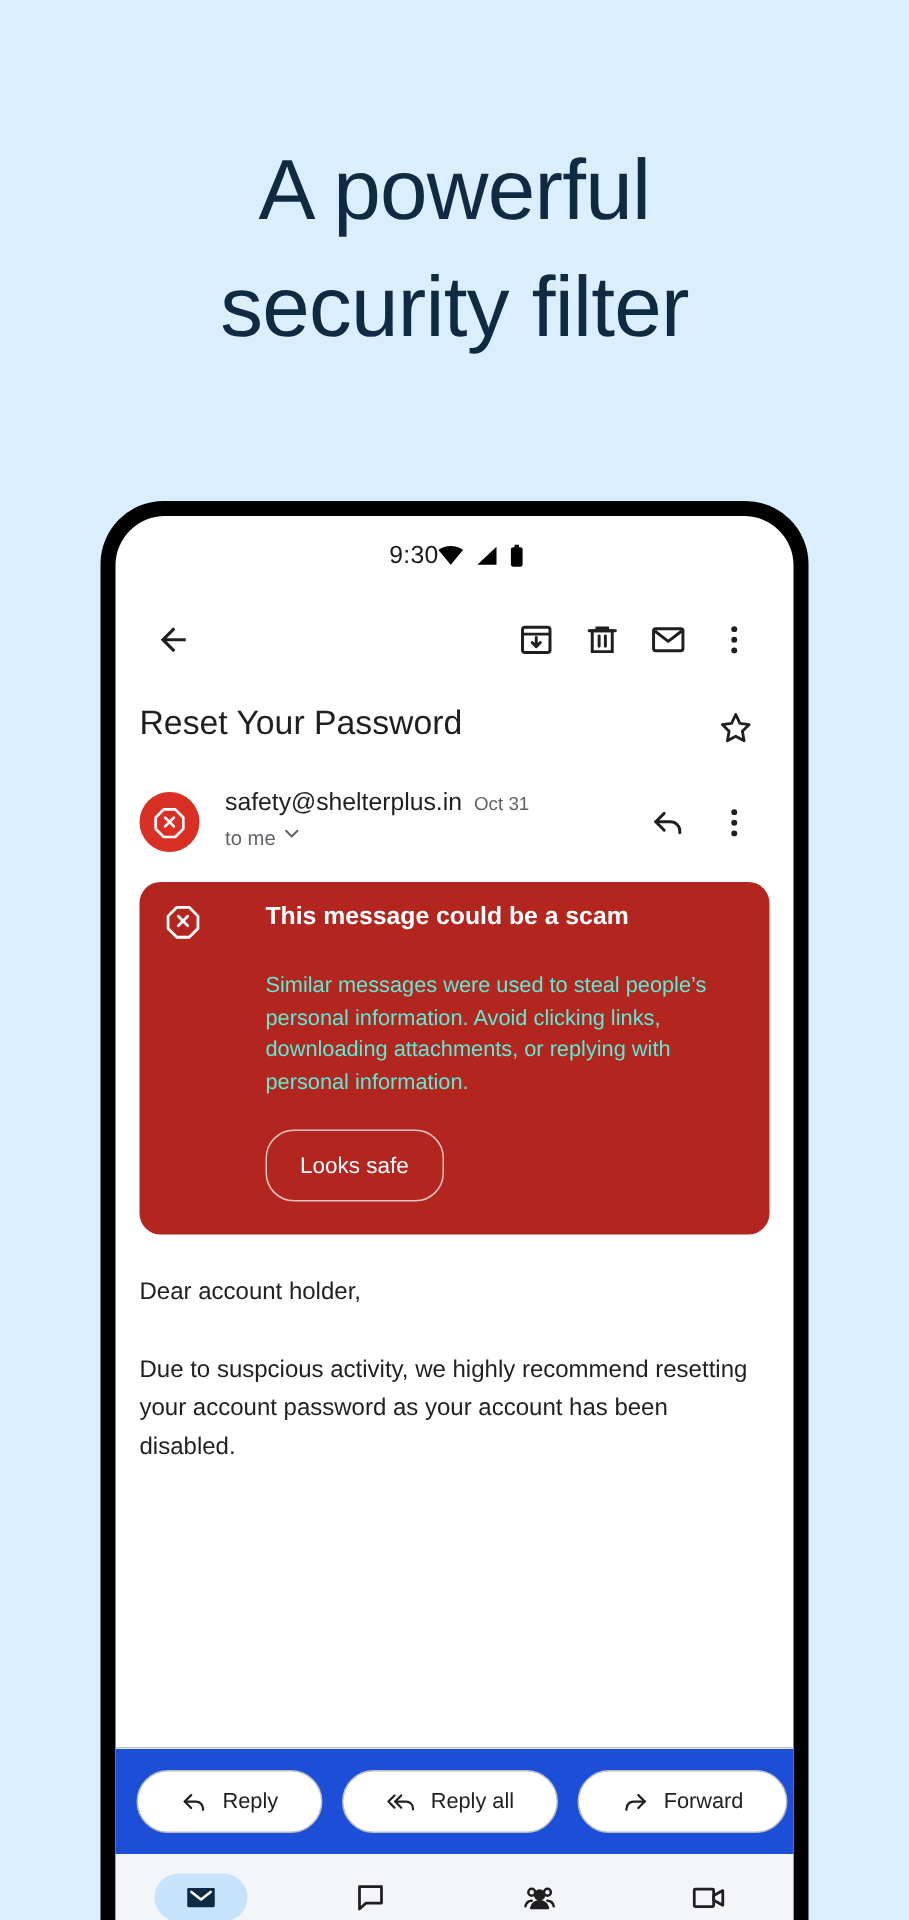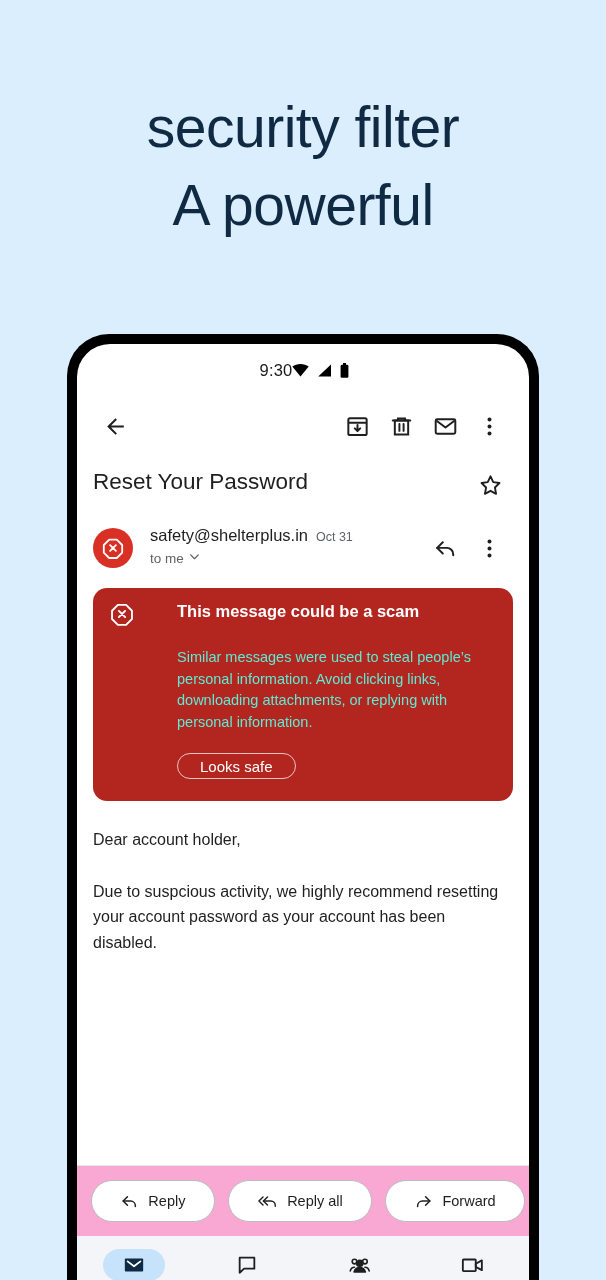--- a/index.html
+++ b/index.html
@@ -210,21 +210,21 @@
     margin-top: 25px;
     font-size: 14.5px;
     line-height: 21.5px;
     color: #5eead4;
   }
   .looks-safe-btn {
     margin-top: 20px;
     display: inline-flex;
     align-items: center;
     justify-content: center;
-    height: 26px;
+    height: 48px;
     padding: 0 22px;
     border: 1px solid #ecc3c1;
     border-radius: 19px;
     background: transparent;
     color: #ffffff;
     font-size: 15px;
     font-family: "Liberation Sans", sans-serif;
     cursor: pointer;
   }
 
@@ -242,21 +242,21 @@
   .body-para + .body-para { margin-top: 26px; }
 
   
   .reply-bar {
     flex: 0 0 auto;
     border-top: 1px solid #e6e6e6;
     padding: 14px 4px 14px 14px;
     display: flex;
     gap: 13px;
     align-items: center;
-    background: #f9a8d4;
+    background: #1d4ed8;
   }
   .reply-pill {
     flex: 1 1 auto;
     height: 42px;
     border: 1px solid #b9bcc0;
     border-radius: 21px;
     background: #ffffff;
     display: flex;
     align-items: center;
     justify-content: center;
@@ -294,22 +294,22 @@
     display: flex;
     align-items: center;
     justify-content: center;
   }
   .nav-pill.selected { background: #c6e3fb; }
 </style>
 </head>
 <body>
 
 <div class="headline">
+  <span class="headline-line">A powerful</span>
   <span class="headline-line">security filter</span>
-  <span class="headline-line">A powerful</span>
 </div>
 
 <div class="phone-frame">
   <div class="phone-screen">
 
     <div class="status-bar">
       <div class="status-time">9:30</div>
       <div class="status-icons">
         <span>
           <svg width="17" height="13" viewBox="0 0 17 13">

